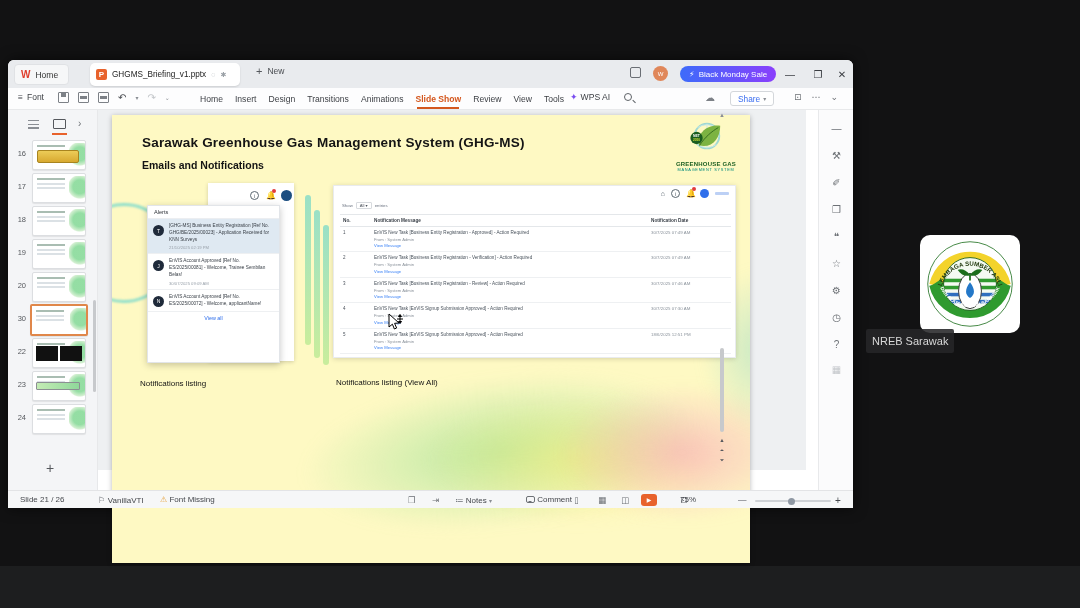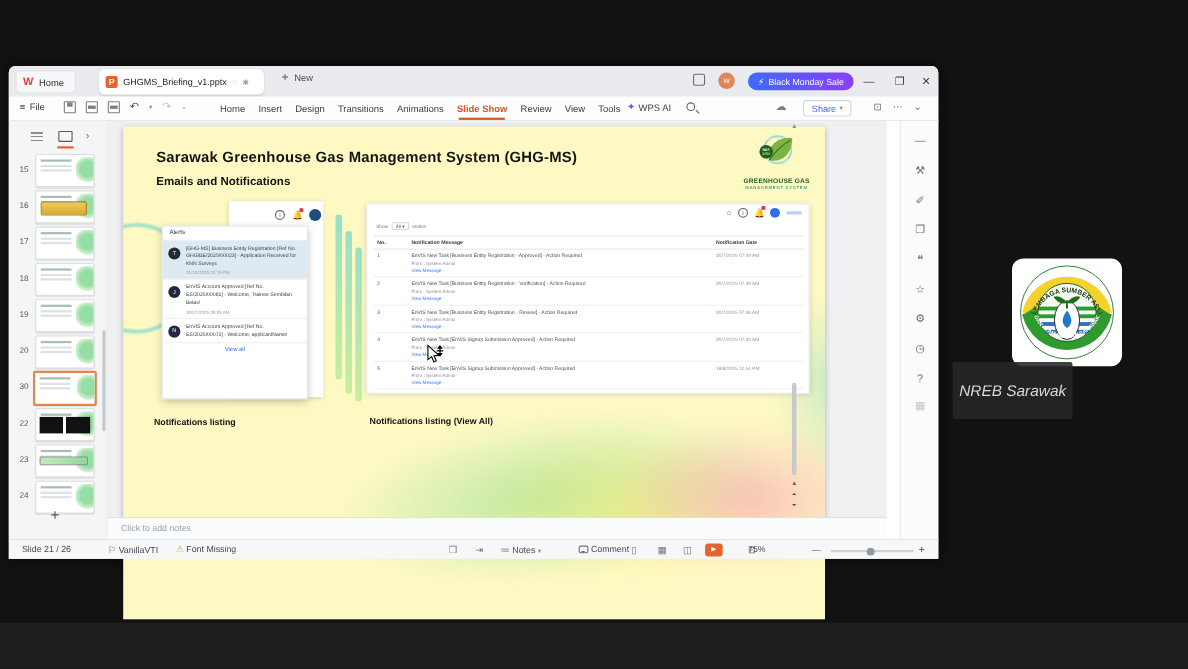--- a/index.html
+++ b/index.html
@@ -105,21 +105,21 @@
   .ring-teal { position:absolute; left:-38px; top:88px; width:100px; height:100px; border:3px solid rgba(110,215,205,.75);
     border-radius:50%; filter:blur(1px); }
   .deco-bar { position:absolute; width:6px; border-radius:3px; background:linear-gradient(rgba(120,216,200,.75), rgba(183,233,143,.75)); }
   .db1 { left:193px; top:80px; height:150px; } .db2 { left:202px; top:95px; height:148px; } .db3 { left:211px; top:110px; height:140px; }
 
   .s-title { position:absolute; left:30px; top:20px; width:560px; font-size:13.5px; font-weight:bold; color:#141414; letter-spacing:.2px; }
   .s-subtitle { position:absolute; left:30px; top:44px; font-size:10.5px; font-weight:bold; color:#141414; }
   .s-logo { position:absolute; left:560px; top:5px; width:68px; text-align:center; }
   .s-logo .l1 { font-size:6px; font-weight:bold; color:#1b5e20; letter-spacing:.2px; margin-top:1px; }
   .s-logo .l2 { font-size:3.9px; color:#00897b; letter-spacing:.7px; }
-  .cap { position:absolute; font-size:8px; font-weight:bold; color:#141414;text-align:center; }
+  .cap { position:absolute; font-size:8px; font-weight:normal; color:#141414;text-align:center; }
   .cap-left { left:28px; top:264px; } .cap-right { left:224px; top:263px; }
 
   
   .shot-hd { position:absolute; left:96px; top:68px; width:86px; height:178px; background:#fff; box-shadow:0 1px 4px rgba(0,0,0,.18); }
   .hd-icons { position:absolute; left:112px; top:73px; width:68px; height:14px; display:flex; justify-content:flex-end; gap:7px; align-items:center; }
   .ci { width:9px; height:9px; border-radius:50%; border:1px solid #5b6770; color:#5b6770; font-size:6px; line-height:8px; text-align:center; }
   .bell { position:relative; width:8px; height:9px; color:#5b6770; font-size:8px; line-height:9px; }
   .bell::after { content:''; position:absolute; right:-2px; top:-2px; width:4px; height:4px; background:#e23b3b; border-radius:50%; }
   .hd-avatar { width:11px; height:11px; border-radius:50%; background:#1c4e80; color:#fff; font-size:5px; display:flex; align-items:center; justify-content:center; }
   .alerts { position:absolute; left:35px; top:90px; width:133px; height:158px; background:#fff; border:1px solid #e2e5e9;
@@ -173,22 +173,22 @@
   .bubble { display:inline-block; width:9px; height:7px; border:1px solid #6d7176; border-radius:2px; position:relative; top:1px; }
   .bubble::after { content:''; position:absolute; left:1px; bottom:-3px; border:2px solid transparent; border-top-color:#6d7176; }
   .play { position:absolute; left:633px; top:2.5px; width:16px; height:12px; background:#e8622c; border-radius:3px;
     color:#fff; font-size:6px; text-align:center; line-height:12px; }
   .zslider { position:absolute; left:747px; top:9px; width:76px; height:2px; background:#cfd2d6; border-radius:1px; }
   .zdot { position:absolute; left:33px; top:-2.5px; width:7px; height:7px; background:#8f98a3; border-radius:50%; }
 
   
   .p-logo-card { position:absolute; left:920px; top:235px; width:100px; height:98px; background:#fff; border-radius:10px;
     display:flex; align-items:center; justify-content:center; }
-  .p-name { position:absolute; left:866px; top:329px; background:rgba(38,38,40,.88); color:#d8d8d8; font-size:14px;
-    padding:18px 6px; border-radius:2px;font-style:italic; }
+  .p-name { position:absolute; left:866px; top:329px; background:rgba(38,38,40,.88); color:#d8d8d8; font-size:11px;
+    padding:6px 6px; border-radius:2px; }
 
   .cursor { position:absolute; left:386px; top:312px; z-index:50; }
 </style>
 </head>
 <body>
 
 <div class="stage">
   <div class="bottom-strip"></div>
 
   <div class="window">
@@ -217,21 +217,21 @@
         <span>Black Monday Sale</span>
       </div>
       <div class="wc min">—</div>
       <div class="wc max">❐</div>
       <div class="wc close">✕</div>
     </div>
 
     <div class="menubar">
       <div class="file-btn">
         <span>≡</span>
-        <span>File</span>
+        <span>Font</span>
       </div>
       <div class="qicons">
         <span class="qi save"></span>
         <span class="qi print"></span>
         <span class="qi print"></span>
         <span class="undo">↶</span>
           <span class="car">▾</span>
         <span class="redo">↷</span>
           <span class="car">⌄</span>
       </div>
@@ -265,24 +265,20 @@
 
     <div class="content">
 
       <div class="slidepanel">
         <div class="sp-head">
           <span class="sp-outline-ico"></span>
           <span class="sp-slide-ico"></span>
           <span class="sp-chev">›</span>
         </div>
         <div class="thumbs">
-            <div class="thumb v-green">
-    <span class="tnum">15</span>
-    <span class="mini"></span>
-  </div>
             <div class="thumb v-gold">
     <span class="tnum">16</span>
     <span class="mini">
                 <span class="vdec"></span>
               </span>
   </div>
             <div class="thumb v-green">
     <span class="tnum">17</span>
     <span class="mini"></span>
   </div>
@@ -455,23 +451,20 @@
                         <div class="r-date">18/6/2025 12:51 PM</div>
                       </span>
   </div>
                   </div>
               </div>
             </div>
 
             <div class="cap cap-left">Notifications listing</div>
             <div class="cap cap-right">Notifications listing (View All)</div>
           </div>
-        </div>
-        <div class="notesbar">
-          <span>Click to add notes</span>
         </div>
       </div>
 
       <div class="vscroll">
         <span class="vs-up">▲</span>
         <div class="vs-thumb"></div>
         <div class="vs-nav">
           <div>▲</div>
           <div>⏶</div>
           <div>⏷</div>

